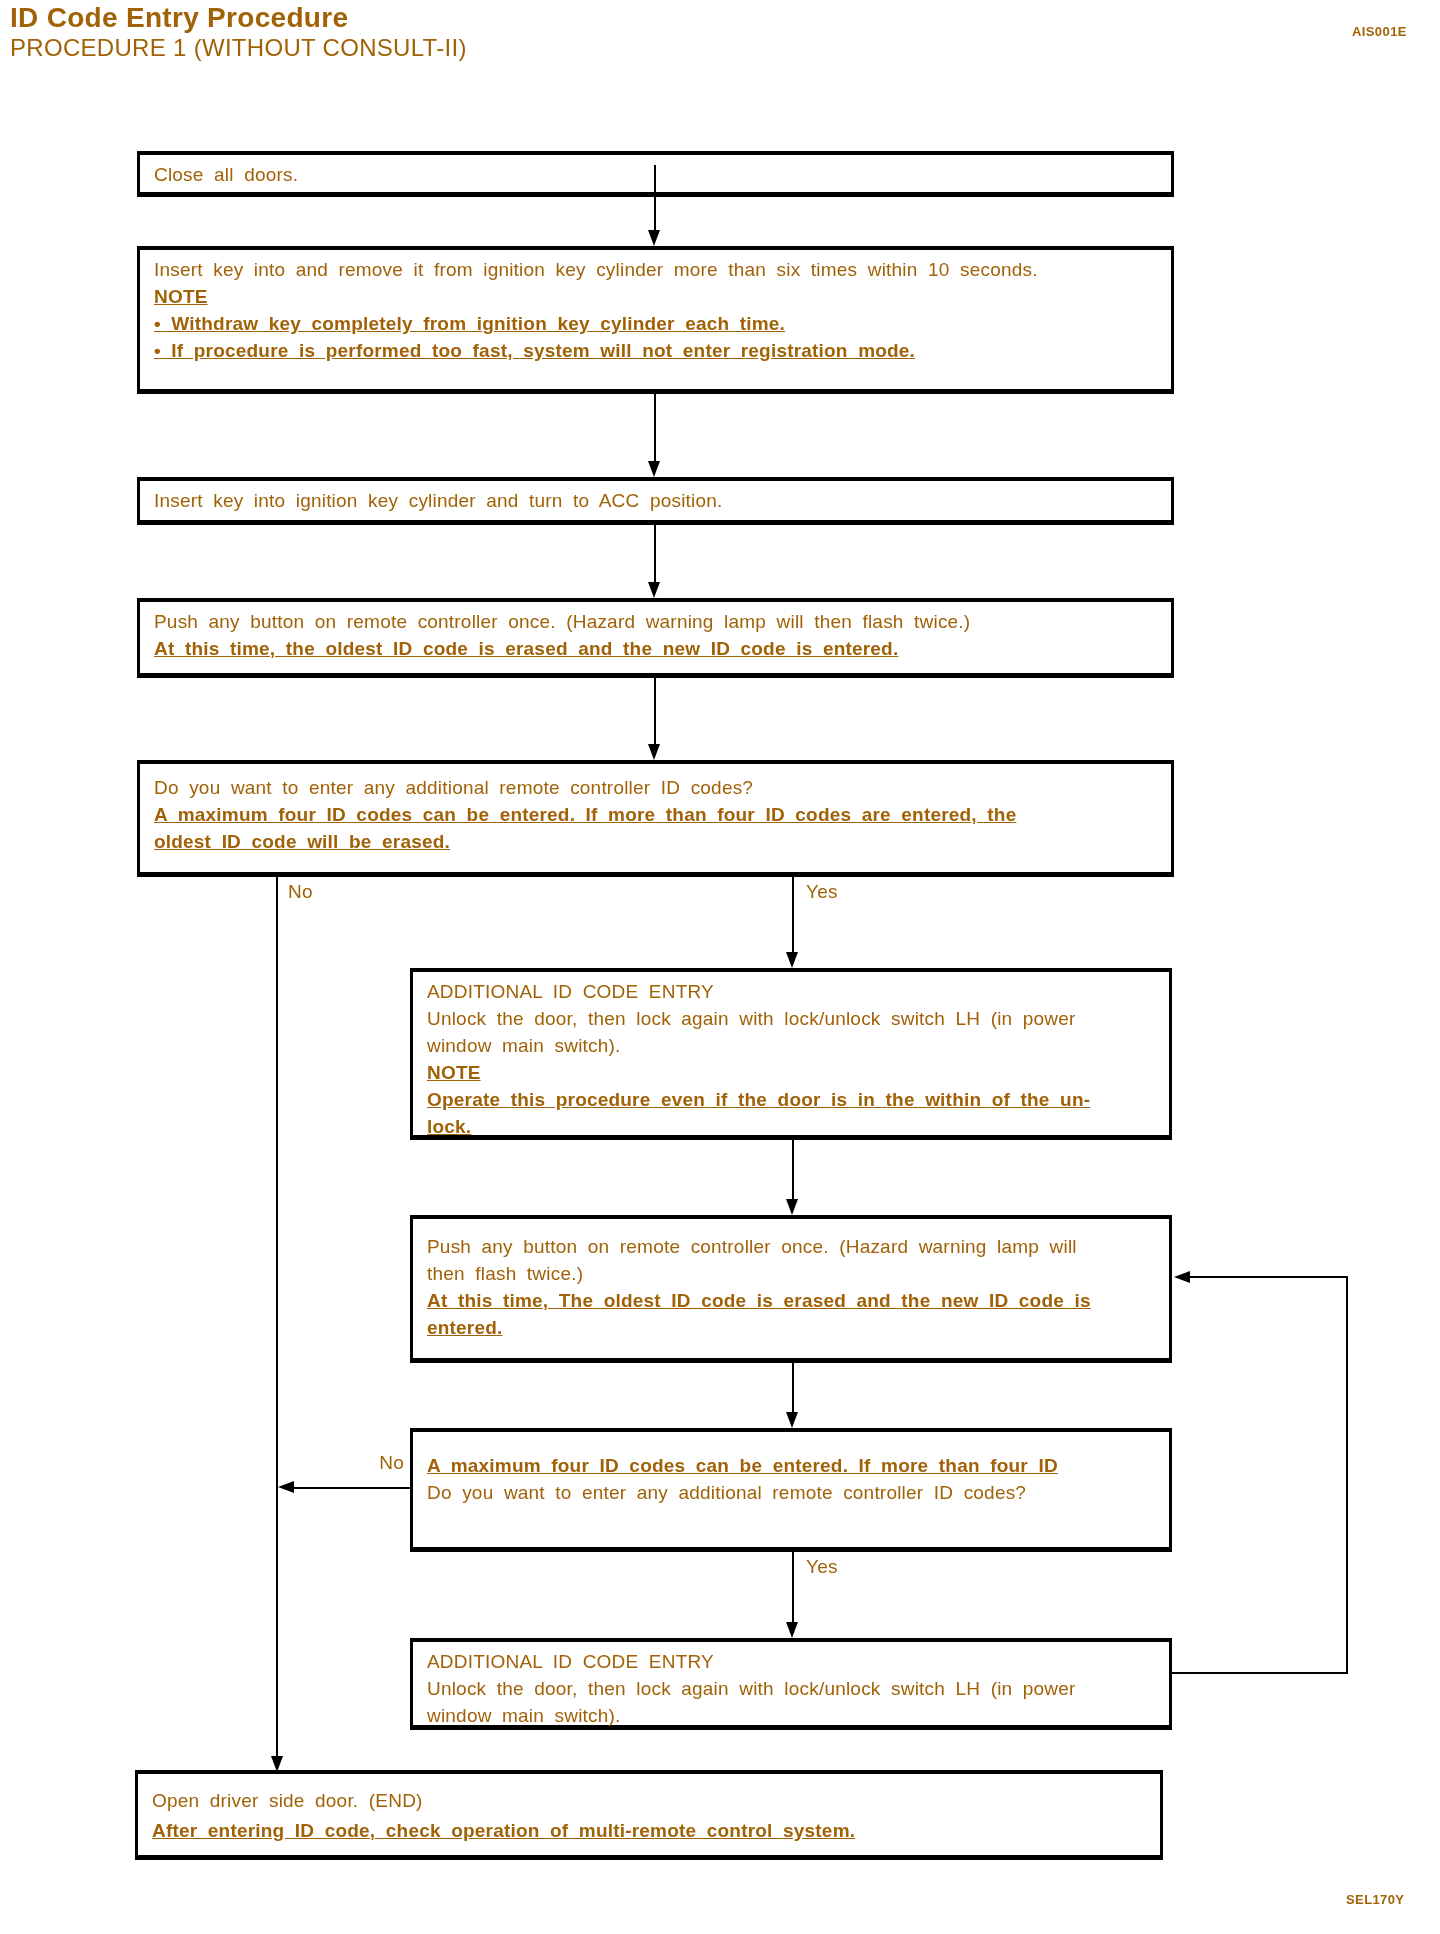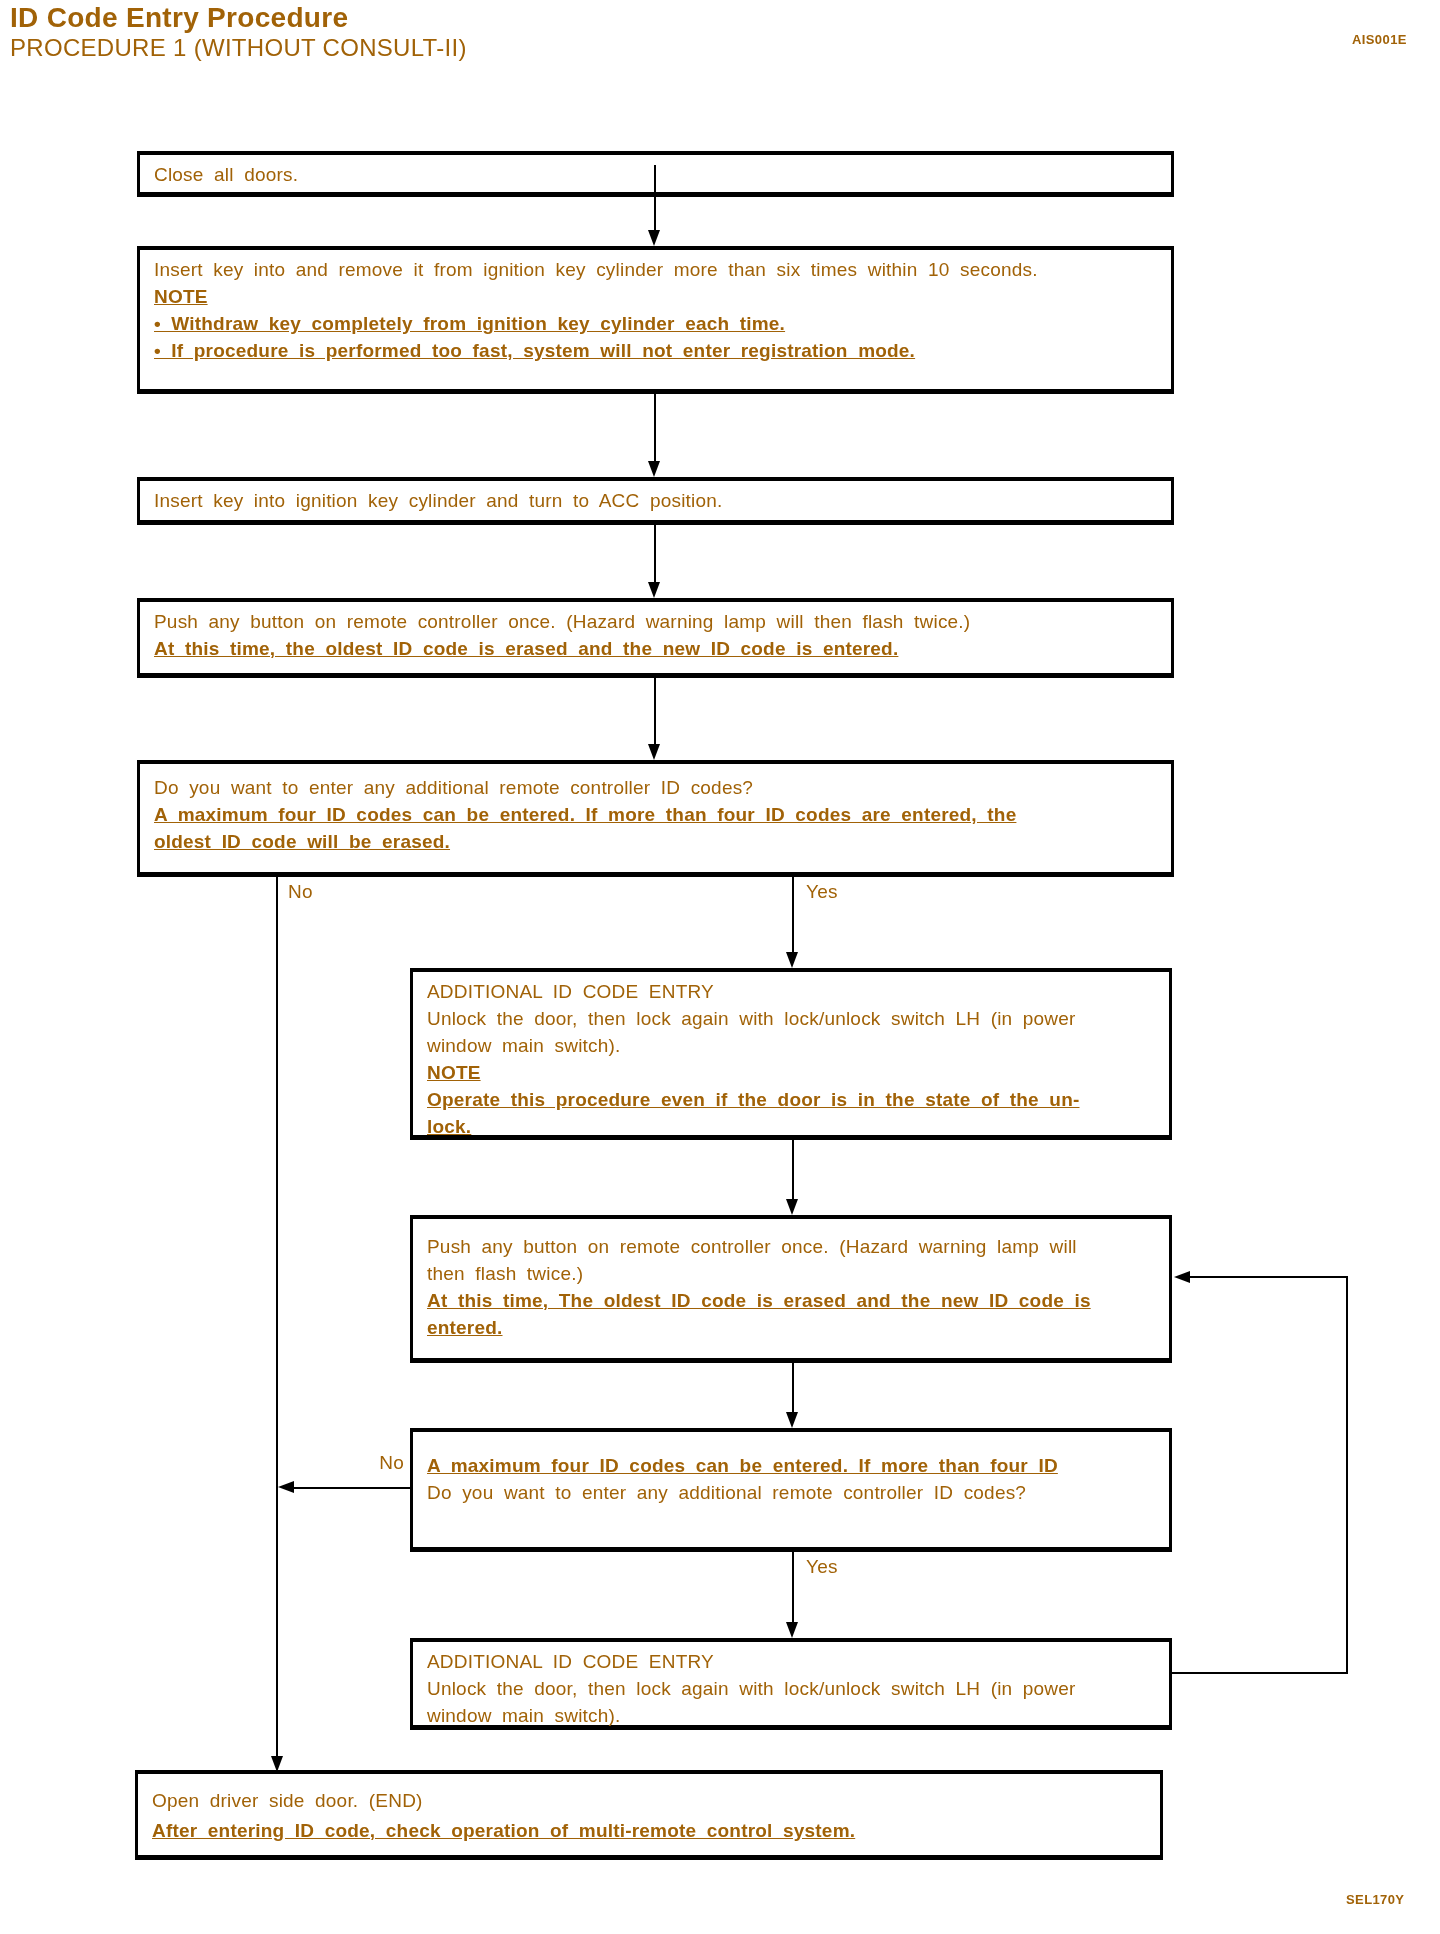--- a/index.html
+++ b/index.html
@@ -4,21 +4,21 @@
 <style>
   html,body{margin:0;padding:0;background:#ffffff;}
   .sheet{
     position:relative;width:1440px;height:1934px;background:#ffffff;
     font-family:"Liberation Sans","DejaVu Sans",sans-serif;color:#a16207;
     overflow:hidden;
   }
   .pg-title{position:absolute;left:10px;top:2px;font-size:28px;font-weight:bold;letter-spacing:0.3px;}
   .pg-subtitle{position:absolute;left:10px;top:34px;font-size:24px;letter-spacing:0.3px;}
   .fig-code{position:absolute;font-size:13px;font-weight:bold;letter-spacing:0.4px;}
-  .fig-code.top{left:1352px;top:32px;}
+  .fig-code.top{left:1352px;top:24px;}
   .fig-code.bottom{left:1346px;top:1892px;}
   .box{
     position:absolute;box-sizing:border-box;background:#fff;
     border:solid #000;border-width:4px 3px 5px 3px;
     padding:6px 14px 0 14px;
   }
   .tl{font-size:19px;line-height:27px;white-space:nowrap;word-spacing:5px;letter-spacing:0.2px;}
   .b{font-weight:bold;text-decoration:underline;}
   .vline{position:absolute;width:2px;background:#000;}
   .hline{position:absolute;height:2px;background:#000;}
@@ -80,21 +80,21 @@
 
   <div class="lbl" style="left:806px;top:881px;">Yes</div>
   <div class="vline" style="left:792px;top:877px;height:75px;"></div>
   <div class="arr-down" style="left:786px;top:952px;"></div>
 
   <div class="box" style="left:410px;top:968px;width:762px;height:172px;">
     <div class="tl">ADDITIONAL ID CODE ENTRY</div>
     <div class="tl">Unlock the door, then lock again with lock/unlock switch LH (in power</div>
     <div class="tl">window main switch).</div>
     <div class="tl b">NOTE</div>
-    <div class="tl b">Operate this procedure even if the door is in the state of the un-</div>
+    <div class="tl b">Operate this procedure even if the door is in the within of the un-</div>
     <div class="tl b">lock.</div>
   </div>
 
   <div class="vline" style="left:792px;top:1140px;height:59px;"></div>
   <div class="arr-down" style="left:786px;top:1199px;"></div>
 
   <div class="box" style="left:410px;top:1215px;width:762px;height:148px;padding-top:14px;">
     <div class="tl">Push any button on remote controller once. (Hazard warning lamp will</div>
     <div class="tl">then flash twice.)</div>
     <div class="tl b">At this time, The oldest ID code is erased and the new ID code is</div>

